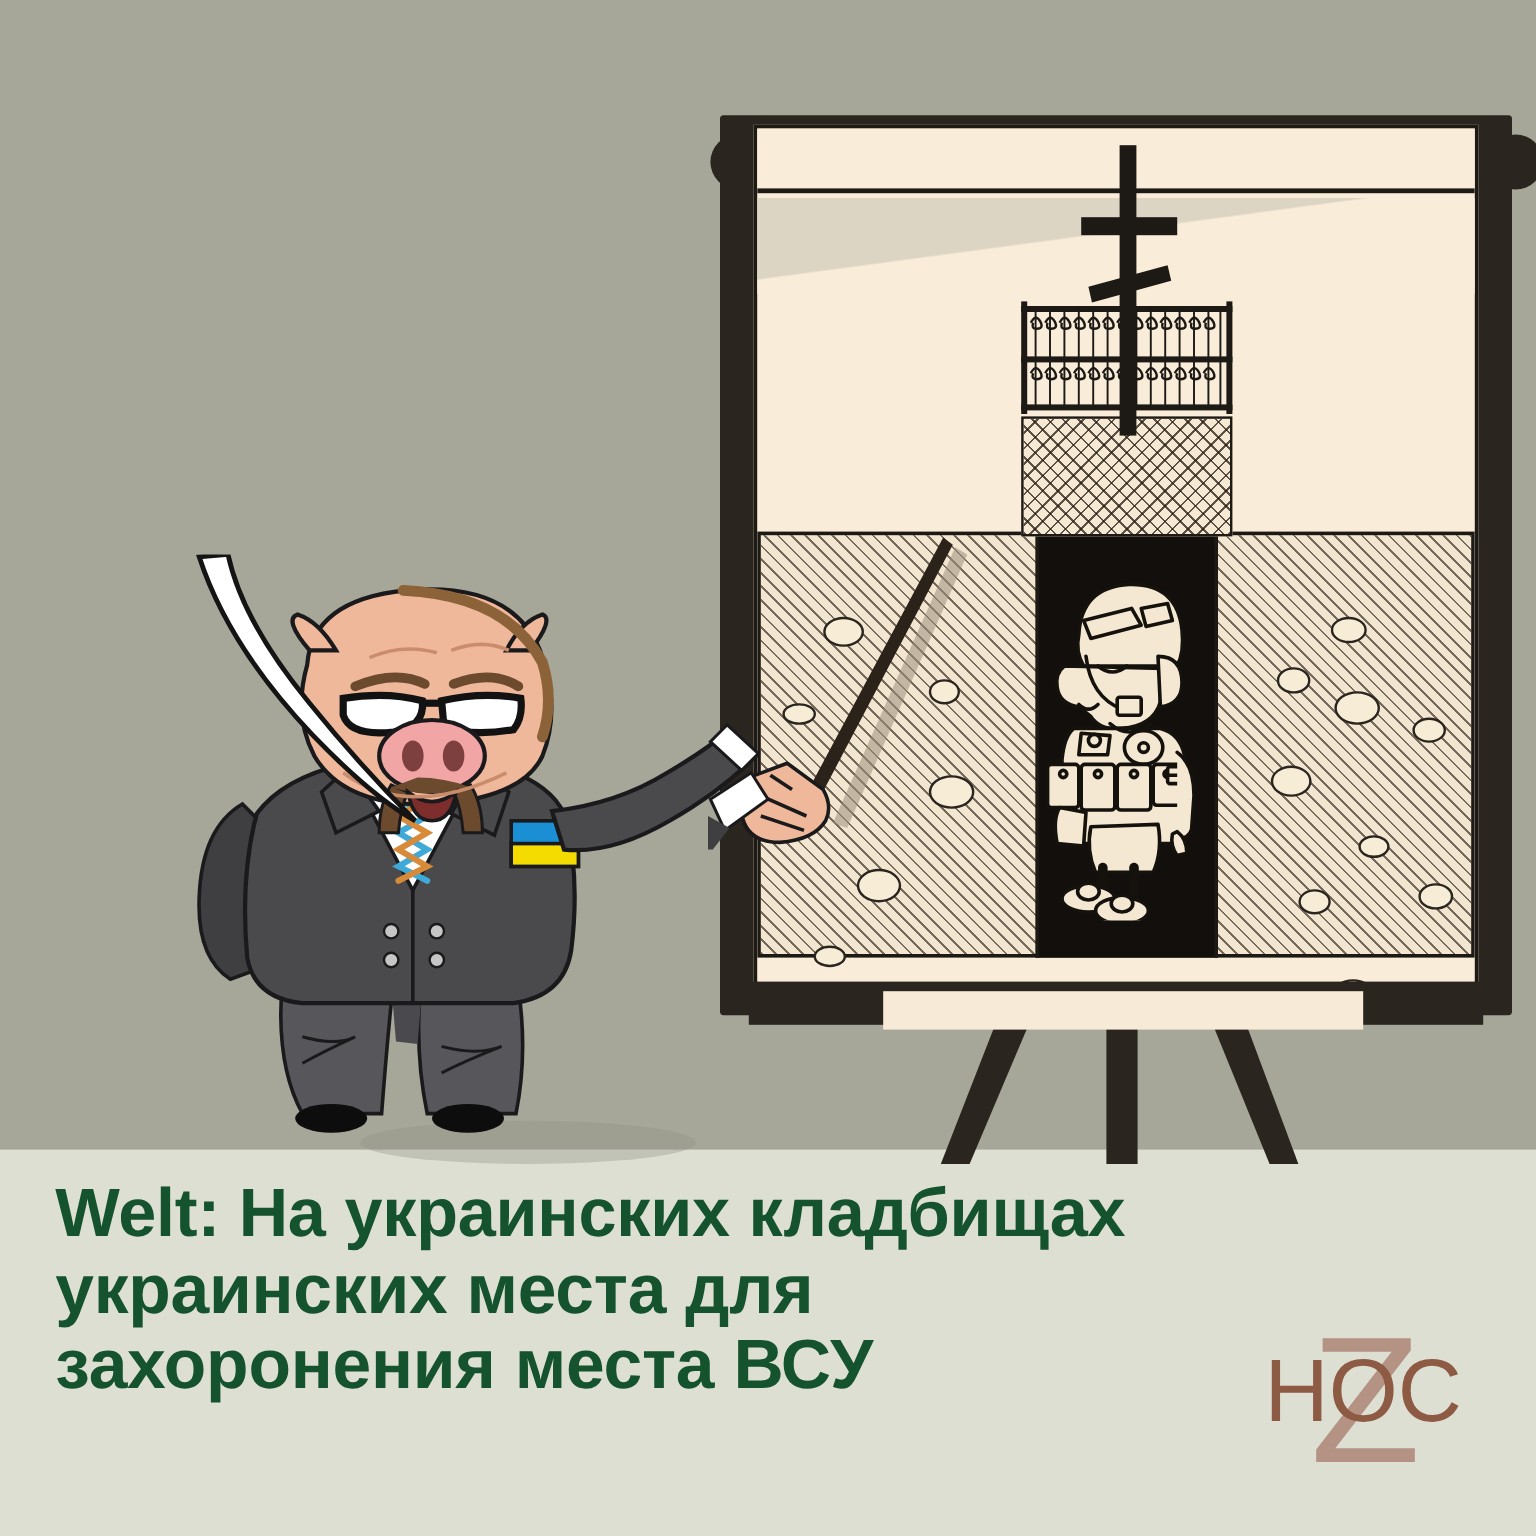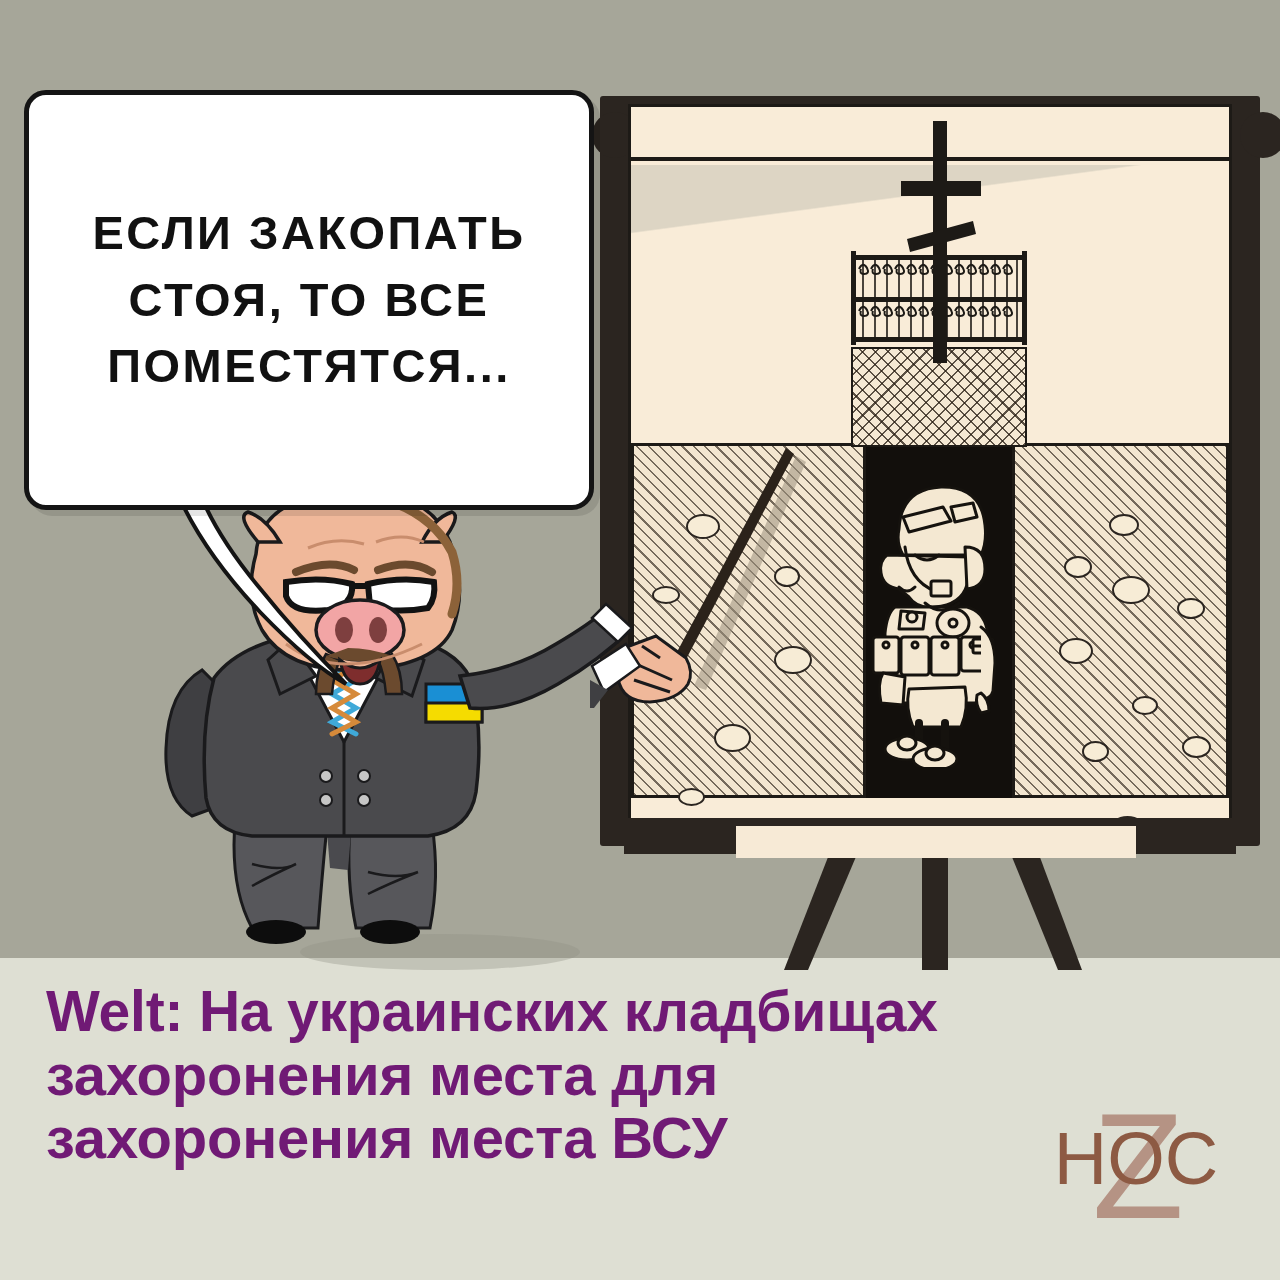--- a/index.html
+++ b/index.html
@@ -67,21 +67,21 @@
   .bubble-tail{position:absolute;left:150px;top:462px;width:270px;height:230px;pointer-events:none;}
 
   
   .pig{position:absolute;left:140px;top:480px;width:520px;height:500px;}
 
   
   .caption{position:absolute;left:0;top:966px;width:1280px;height:260px;padding:14px 30px 0 46px;
      box-sizing:border-box;}
   .cap-line{
      font-family:"Liberation Sans", sans-serif;
-     font-weight:700;font-size:58px;line-height:63px;color:#701a75;
+     font-weight:700;font-size:58px;line-height:63px;color:#14532d;
      white-space:nowrap;letter-spacing:-0.2px;}
   .cap-line.l1{font-size:57px;}
   .watermark{position:absolute;left:1048px;top:1078px;width:180px;height:170px;}
 </style>
 </head>
 <body>
 
 <div id="stage">
 
   <div class="bg-wall"></div>
@@ -353,29 +353,24 @@
     </g>
 
     <path d="M2 226 L36 204 L50 226 L14 252 Z" fill="#ffffff" stroke="#1a1a1c" stroke-width="2.5"></path>
     <path d="M0 240 L18 250 L4 268 L0 268 Z" fill="#3f3f42"></path>
   </svg>
 
   <svg class="bubble-tail" viewBox="0 0 270 230">
     <path d="M16 2 Q40 76 110 150 Q160 202 196 222 Q150 176 108 124 Q52 56 40 0 Z" fill="#ffffff" stroke="#141414" stroke-width="4"></path>
   </svg>
 
-  <div class="bubble">
-    <div class="bubble-text">ЕСЛИ ЗАКОПАТЬ
-СТОЯ, ТО ВСЕ
-ПОМЕСТЯТСЯ...</div>
-  </div>
 
   <div class="caption">
     <div class="cap-line l1">Welt: На украинских кладбищах</div>
-    <div class="cap-line">захоронения места для</div>
+    <div class="cap-line">украинских места для</div>
     <div class="cap-line">захоронения места ВСУ</div>
   </div>
 
   <svg class="watermark" viewBox="0 0 180 170">
     <text x="90" y="140" text-anchor="middle" font-family="Liberation Sans, sans-serif" font-size="150" font-weight="400" fill="#b59384">Z</text>
     <text x="88" y="106" text-anchor="middle" font-family="Liberation Sans, sans-serif" font-size="74" font-weight="400" fill="#8d5a43">НОС</text>
   </svg>
 
 </div>
 

